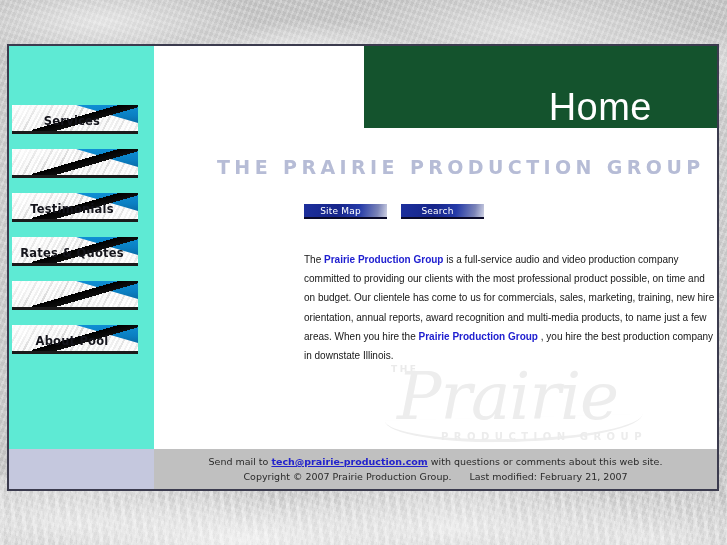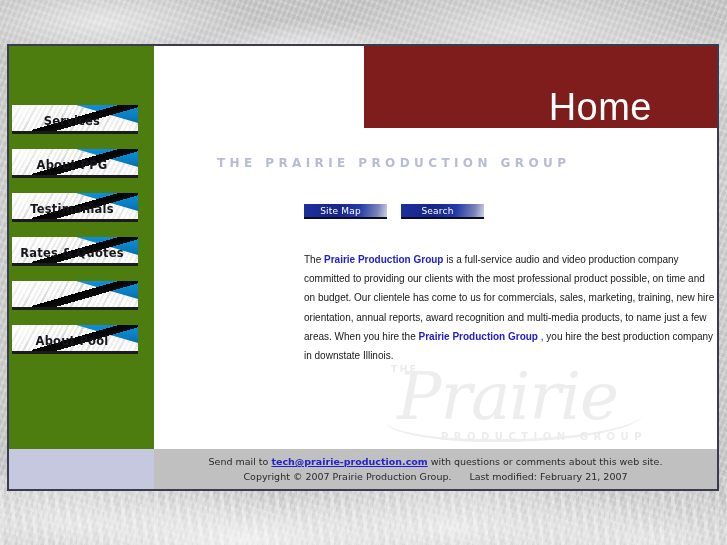--- a/index.html
+++ b/index.html
@@ -60,21 +60,21 @@
     overflow: hidden;
   }
 
   
   #masthead {
     position: absolute;
     left: 355px;
     top: 0;
     right: 0;
     height: 82px;
-    background: #7f1d1d;
+    background: #14532d;
   }
   #page-title {
     position: absolute;
     right: 65px;
     bottom: 2px;
     color: #ffffff;
     font-size: 38px;
     font-weight: normal;
     letter-spacing: 0.5px;
     line-height: 1;
@@ -82,21 +82,21 @@
     white-space: nowrap;
   }
 
   
   #nav-column {
     position: absolute;
     left: 0;
     top: 0;
     width: 145px;
     bottom: 0;
-    background: #4d7c0f;
+    background: #5eead4;
   }
   .nav-button {
     position: relative;
     display: block;
     width: 126px;
     height: 29px;
     margin: 0 0 15px 3px;
     cursor: pointer;
     overflow: hidden;
     background:
@@ -162,21 +162,21 @@
     right: 0;
     bottom: 0;
     background: #ffffff;
   }
 
   #brand-wordmark {
     position: absolute;
     left: 63px;
     top: 12px;
     font-family: "DejaVu Sans", sans-serif;
-    font-size: 12px;
+    font-size: 19px;
     font-weight: bold;
     letter-spacing: 4.4px;
     color: #b6bcd6;
     white-space: nowrap;
     text-shadow: 0 0 1px rgba(255,255,255,0.9);
   }
 
   #button-bar {
     position: absolute;
     left: 150px;
@@ -331,21 +331,20 @@
       <span class="sheen"></span>
       <span class="wedge"></span>
       <span class="stripe"></span>
       <span class="nav-label">Services</span>
     </a>
 
     <a class="nav-button">
       <span class="sheen"></span>
       <span class="wedge"></span>
       <span class="stripe"></span>
-      <span class="nav-label">About PPG</span>
     </a>
 
     <a class="nav-button">
       <span class="sheen"></span>
       <span class="wedge"></span>
       <span class="stripe"></span>
       <span class="nav-label">Testimonials</span>
     </a>
 
     <a class="nav-button">

